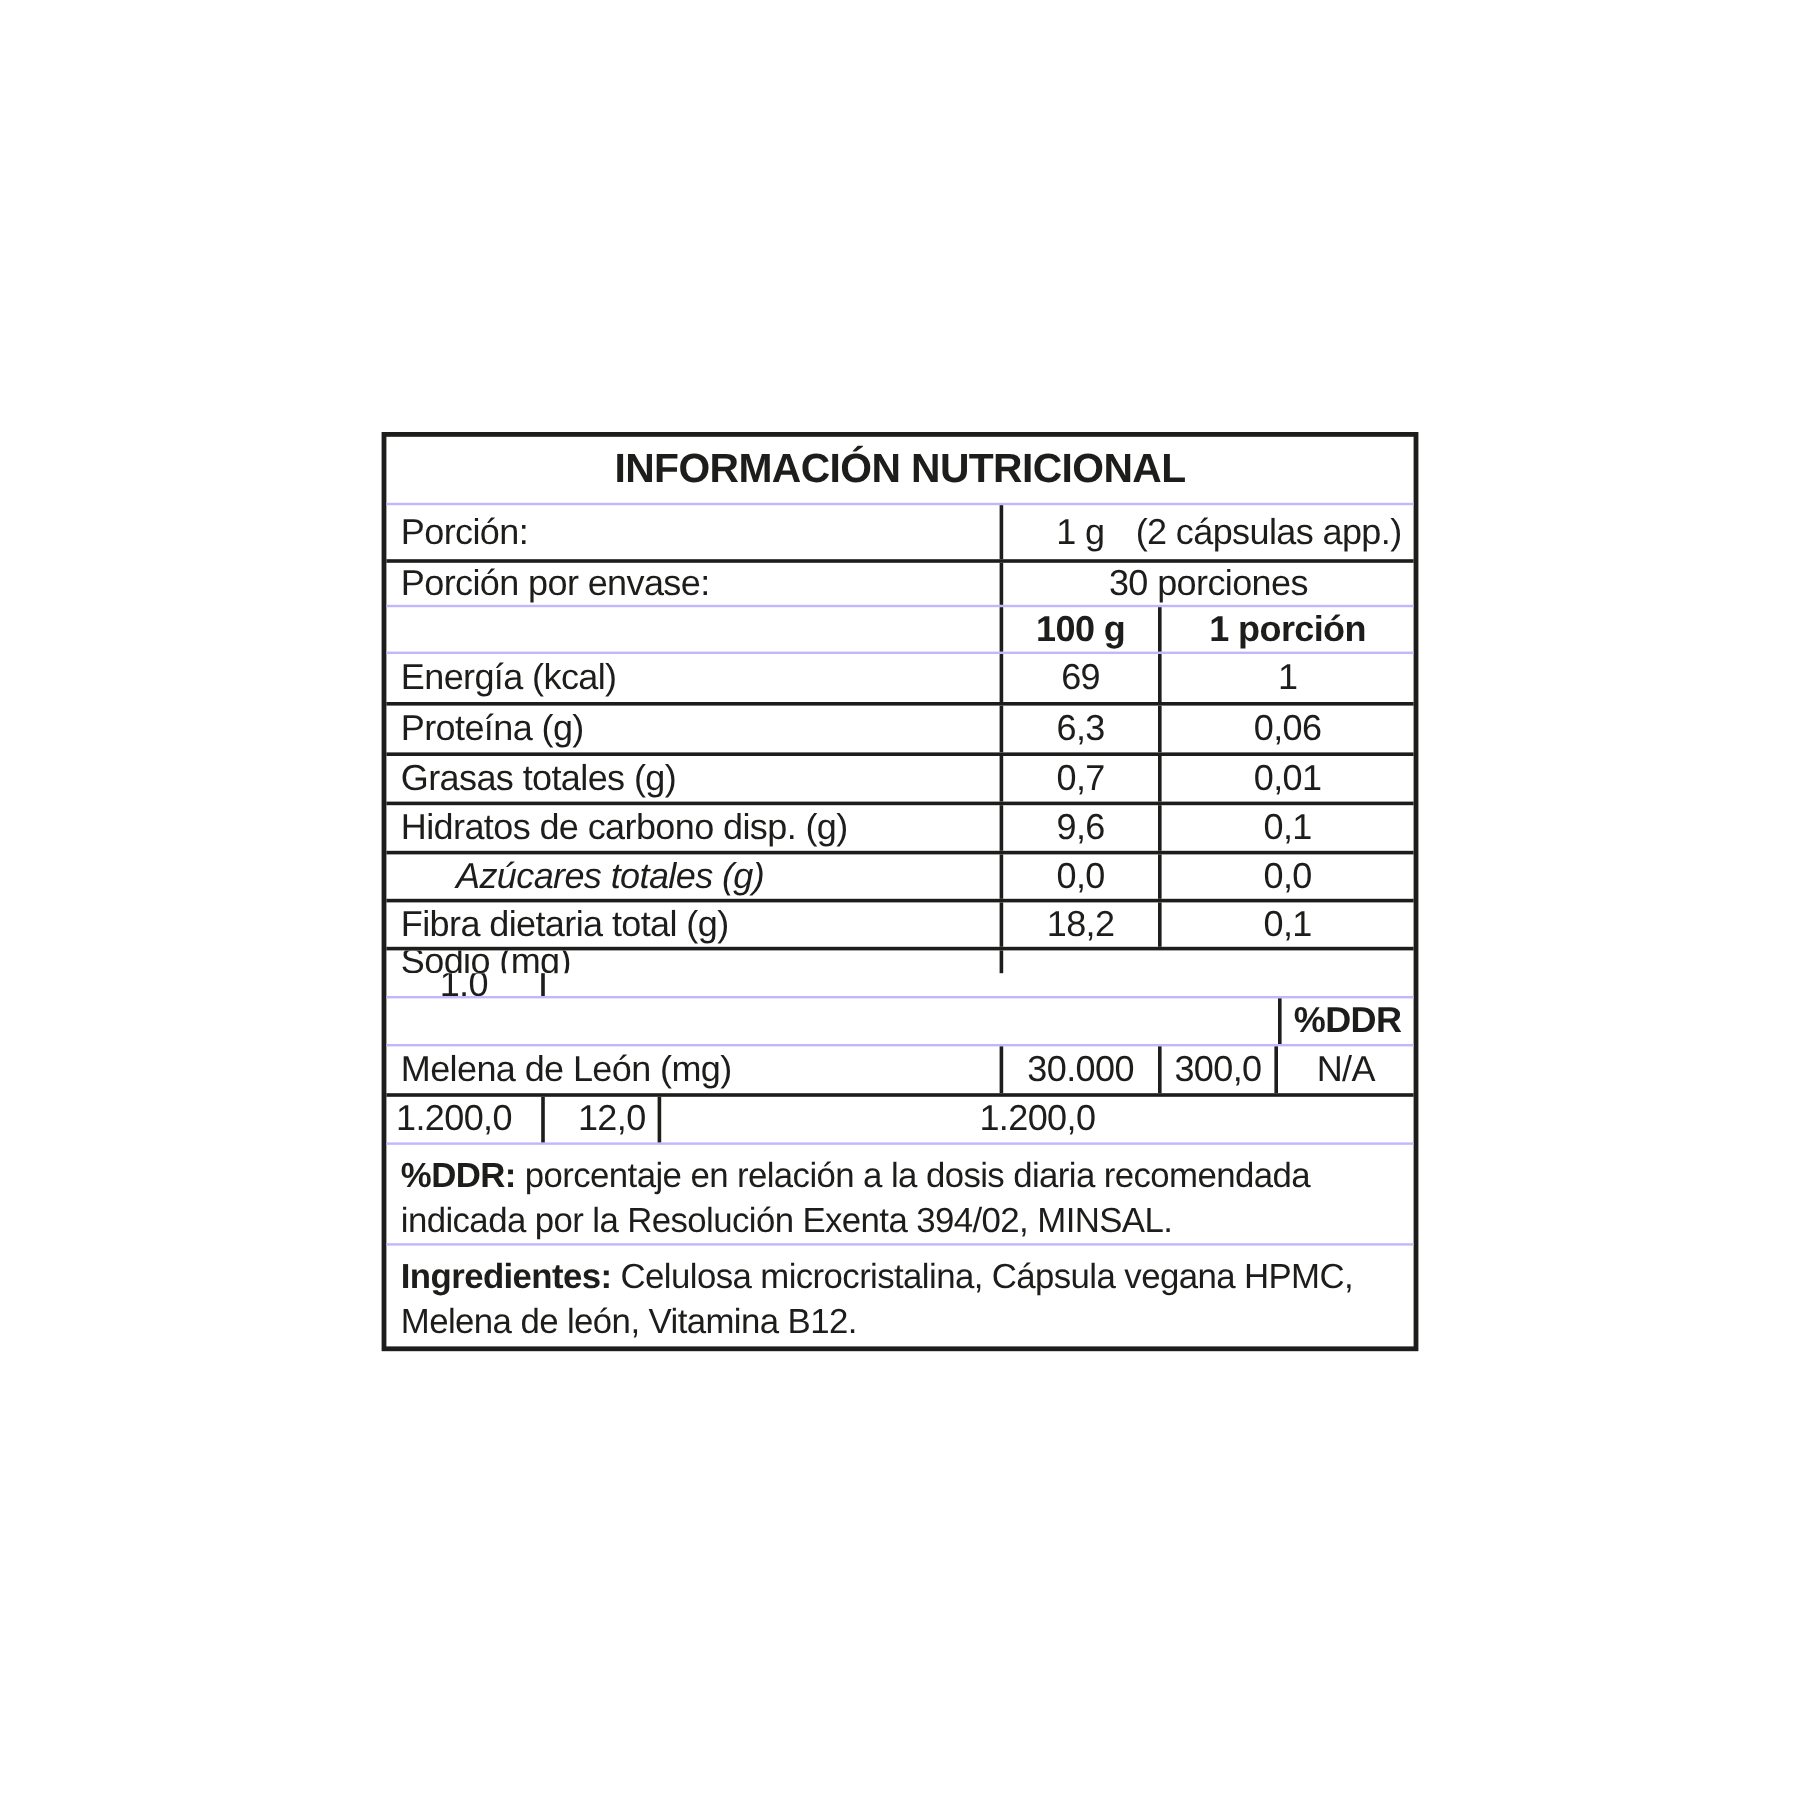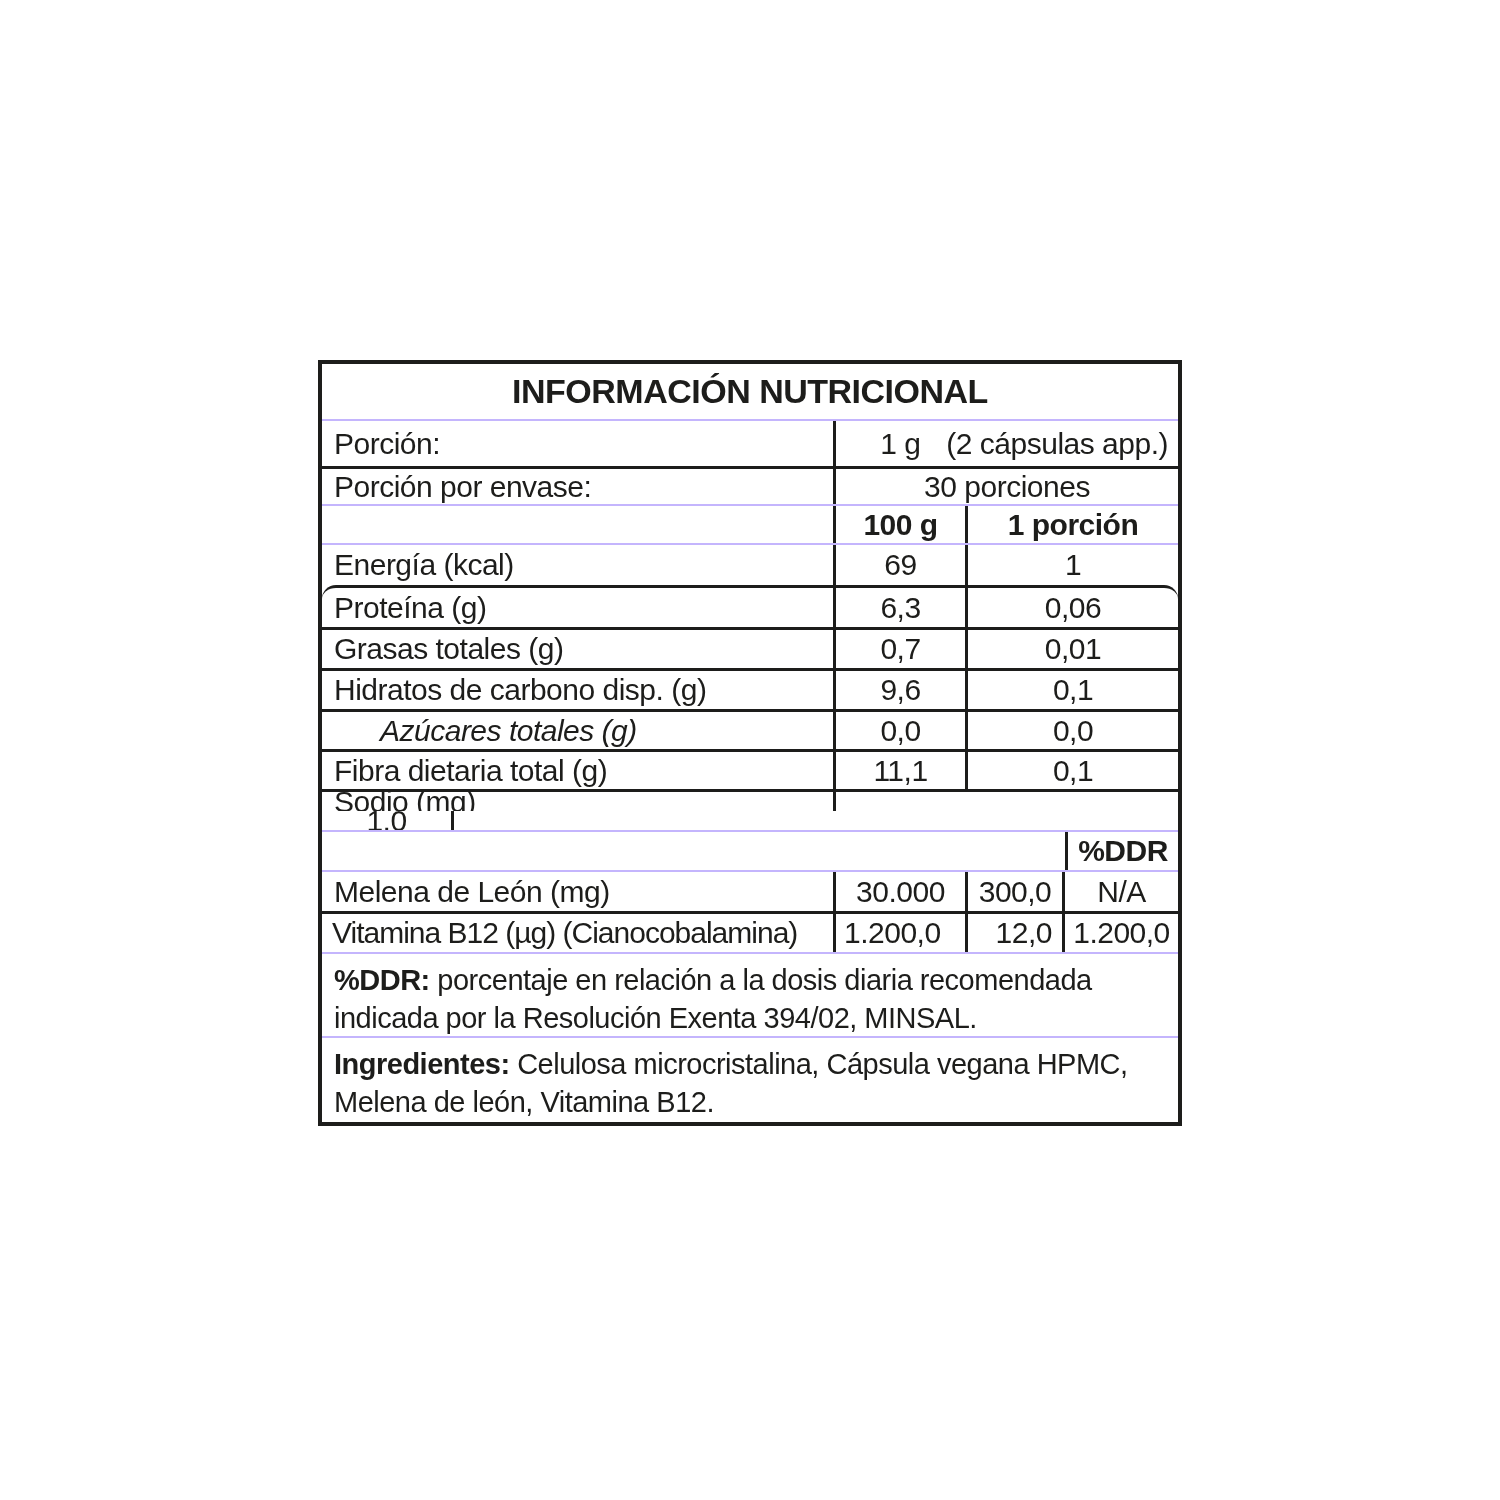--- a/index.html
+++ b/index.html
@@ -81,21 +81,21 @@
       <span class="txt">Energía (kcal)</span>
     </div>
     <div class="cell c-100 br">
       <span class="txt">69</span>
     </div>
     <div class="cell c-serv-wide">
       <span class="txt">1</span>
     </div>
   </div>
 
-  <div class="row bt3" style="height:42px;border-radius:14px;">
+  <div class="row bt3" style="height:42px;">
     <div class="cell c-label br">
       <span class="txt">Proteína (g)</span>
     </div>
     <div class="cell c-100 br">
       <span class="txt">6,3</span>
     </div>
     <div class="cell c-serv-wide">
       <span class="txt">0,06</span>
     </div>
   </div>
@@ -134,21 +134,21 @@
     <div class="cell c-serv-wide">
       <span class="txt">0,0</span>
     </div>
   </div>
 
   <div class="row bt3" style="height:40px;">
     <div class="cell c-label br">
       <span class="txt">Fibra dietaria total (g)</span>
     </div>
     <div class="cell c-100 br">
-      <span class="txt">11,1</span>
+      <span class="txt">18,2</span>
     </div>
     <div class="cell c-serv-wide">
       <span class="txt">0,1</span>
     </div>
   </div>
 
   <div class="row bt3" style="height:41px;flex-direction:column;">
     <div class="cell c-label br">
       <span class="txt">Sodio (mg)</span>
     </div>
@@ -176,23 +176,20 @@
     </div>
     <div class="cell c-serv br">
       <span class="txt">300,0</span>
     </div>
     <div class="cell c-ddr">
       <span class="txt">N/A</span>
     </div>
   </div>
 
   <div class="row bt3" style="height:41px;">
-    <div class="cell c-label br" style="padding-left:10px;">
-      <span class="txt" style="letter-spacing:-1px;">Vitamina B12 (µg) (Cianocobalamina)</span>
-    </div>
     <div class="cell c-100 br" style="justify-content:flex-start;padding-left:8px;">
       <span class="txt">1.200,0</span>
     </div>
     <div class="cell c-serv br num-right">
       <span class="txt">12,0</span>
     </div>
     <div class="cell c-ddr">
       <span class="txt">1.200,0</span>
     </div>
   </div>

